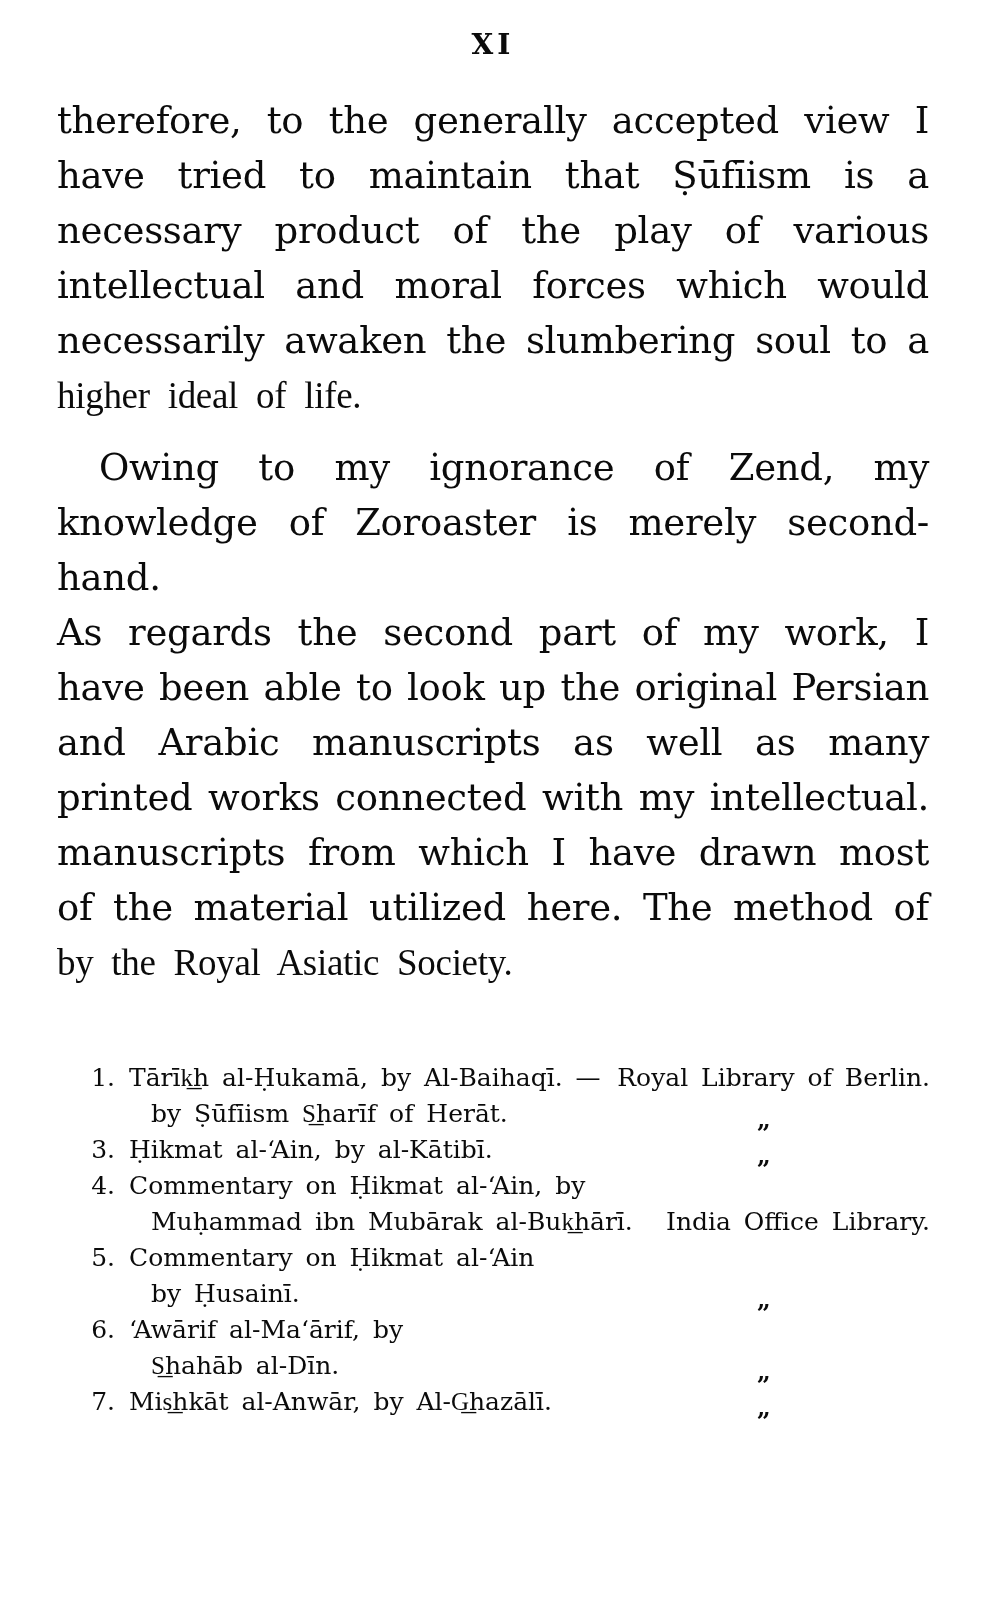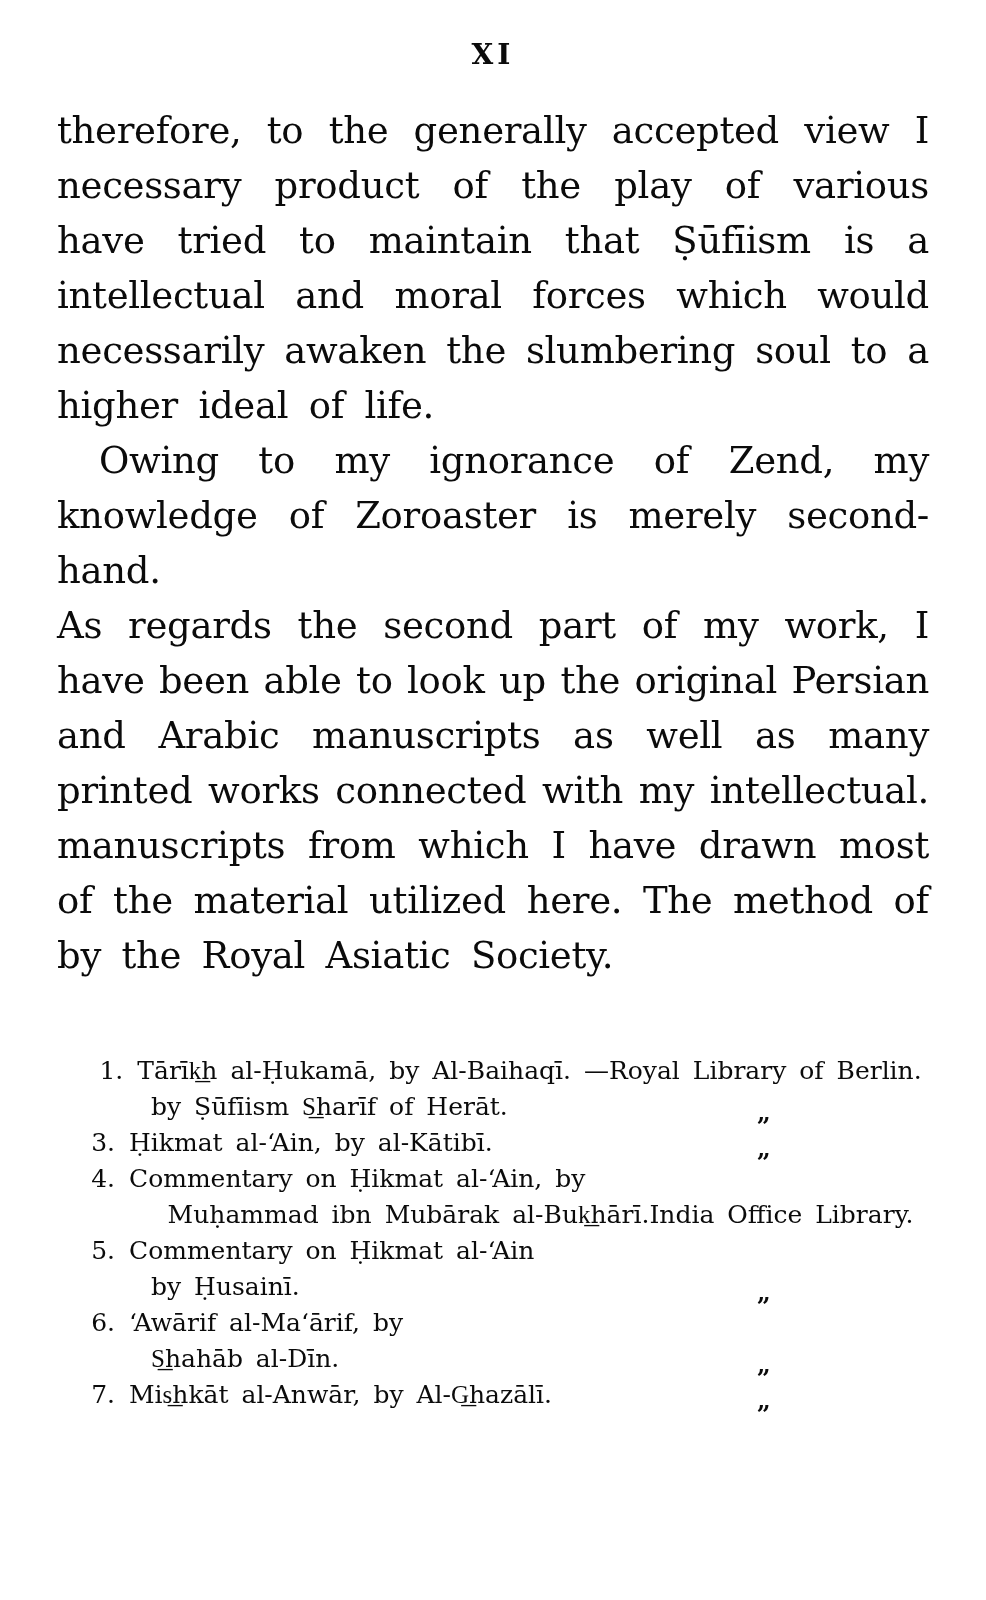--- a/index.html
+++ b/index.html
@@ -10,43 +10,45 @@
   .page {
     position: relative;
     width: 986px;
     height: 1600px;
     background: #ffffff;
     color: #0b0b0b;
     font-family: "DejaVu Serif", serif;
     overflow: hidden;
   }
   .folio {
-    padding-top: 38px;
+    padding-top: 28px;
     text-align: center;
     font-size: 28px;
     letter-spacing: 4px;
     font-weight: 700;
   }
   .body-text {
     margin: 32px 57px 0 57px;
     font-size: 37px;
     line-height: 55px;
     letter-spacing: -0.3px;
   }
   .tline {
     text-align: justify;
     text-align-last: justify;
   }
   .tline.lastline {
     text-align: center;
     text-align-last: left;
     word-spacing: 9px;
+    font-family: Liberation Serif, serif;
   }
   .tline.indent {
     text-indent: 42px;
+    margin-top: 17px;
   }
   .bib {
     margin: 70px 56px 0 85px;
     font-size: 25px;
     line-height: 36px;
     word-spacing: 5px;
     letter-spacing: 0px;
   }
   .bib-row {
     position: relative;
@@ -54,43 +56,43 @@
   .bib-row.gap-top { margin-top: 10px; }
   .bib-row .num {
     display: inline-block;
     width: 30px;
     text-align: right;
     margin-right: 14px;
   }
   .bib-row.cont { padding-left: 66px; }
   .bib-row.full {
     display: flex;
-    justify-content: center;
+    justify-content: space-between;
     align-items: baseline;
   }
   .ditto {
     position: absolute;
     left: 672px;
     top: 6px;
     font-size: 24px;
     font-weight: 700;
   }
 </style>
 </head>
 <body>
 
 <div class="page">
 
   <div class="folio">XI</div>
 
   <div class="body-text">
     <div>
       <div class="tline">therefore, to the generally accepted view I</div>
+      <div class="tline">have tried to maintain that Ṣūfīism is a</div>
       <div class="tline">necessary product of the play of various</div>
-      <div class="tline">have tried to maintain that Ṣūfīism is a</div>
       <div class="tline">intellectual and moral forces which would</div>
       <div class="tline">necessarily awaken the slumbering soul to a</div>
       <div class="tline lastline">higher ideal of life.</div>
     </div>
     <div>
       <div class="tline indent">Owing to my ignorance of Zend, my</div>
       <div class="tline">knowledge of Zoroaster is merely second-hand.</div>
       <div class="tline">As regards the second part of my work, I</div>
       <div class="tline">have been able to look up the original Persian</div>
       <div class="tline">and Arabic manuscripts as well as many</div>

